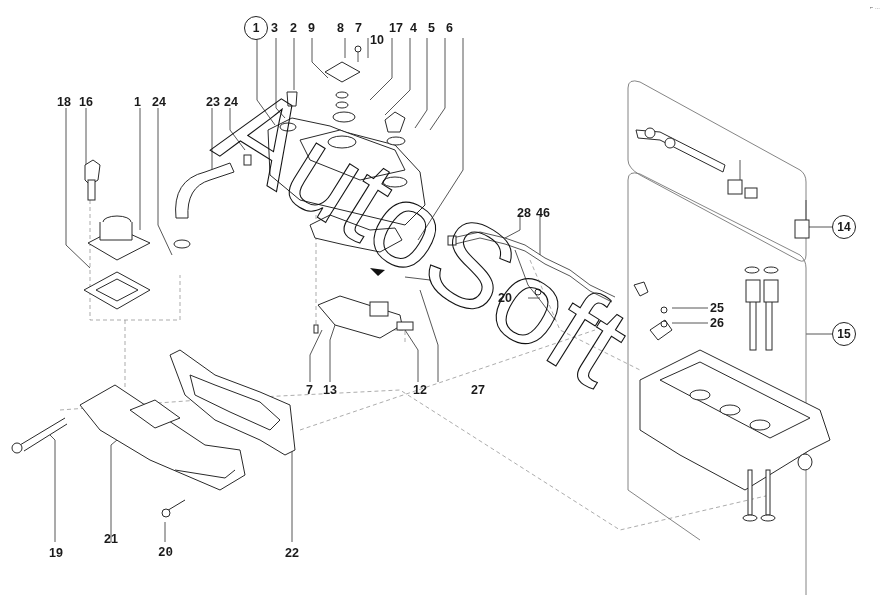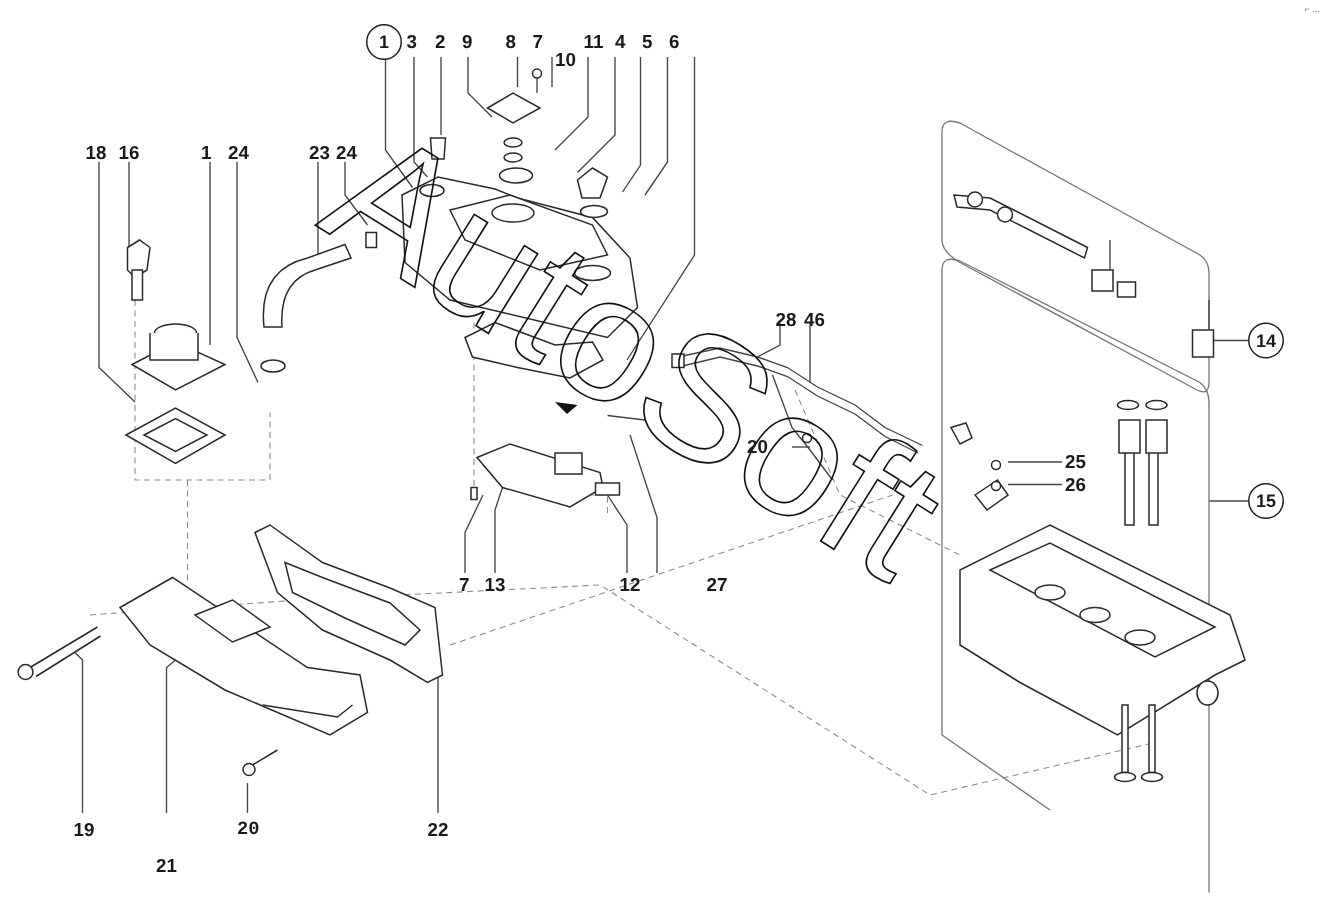--- a/index.html
+++ b/index.html
@@ -188,21 +188,21 @@
 
 <div class="circ" style="left:244px;top:16px;">
       <span>1</span>
     </div>
 <span class="callout" style="left:271px;top:22px;">3</span>
 <span class="callout" style="left:290px;top:22px;">2</span>
 <span class="callout" style="left:308px;top:22px;">9</span>
 <span class="callout" style="left:337px;top:22px;">8</span>
 <span class="callout" style="left:355px;top:22px;">7</span>
 <span class="callout" style="left:370px;top:34px;">10</span>
-<span class="callout" style="left:389px;top:22px;">11</span>
+<span class="callout" style="left:389px;top:22px;">17</span>
 <span class="callout" style="left:410px;top:22px;">4</span>
 <span class="callout" style="left:428px;top:22px;">5</span>
 <span class="callout" style="left:446px;top:22px;">6</span>
 
 <span class="callout" style="left:57px;top:96px;">18</span>
 <span class="callout" style="left:79px;top:96px;">16</span>
 <span class="callout" style="left:134px;top:96px;">1</span>
 <span class="callout" style="left:152px;top:96px;">24</span>
 <span class="callout" style="left:206px;top:96px;">23</span>
 <span class="callout" style="left:224px;top:96px;">24</span>
@@ -219,19 +219,19 @@
 <div class="circ" style="left:832px;top:322px;text-align:right;">
       <span>15</span>
     </div>
 
 <span class="callout" style="left:306px;top:384px;">7</span>
 <span class="callout" style="left:323px;top:384px;text-align:right;">13</span>
 <span class="callout" style="left:413px;top:384px;">12</span>
 <span class="callout" style="left:431px;top:384px;margin-left:40px;">27</span>
 
 <span class="callout" style="left:49px;top:547px;">19</span>
-<span class="callout" style="left:104px;top:571px;">21</span>
+<span class="callout" style="left:104px;top:533px;">21</span>
 <span class="callout" style="left:158px;top:547px;font-family:Liberation Mono, monospace;">20</span>
 <span class="callout" style="left:285px;top:547px;">22</span>
 
 <span class="corner-mark">⌐ ...</span>
 
 </div>
 
 </body></html>

